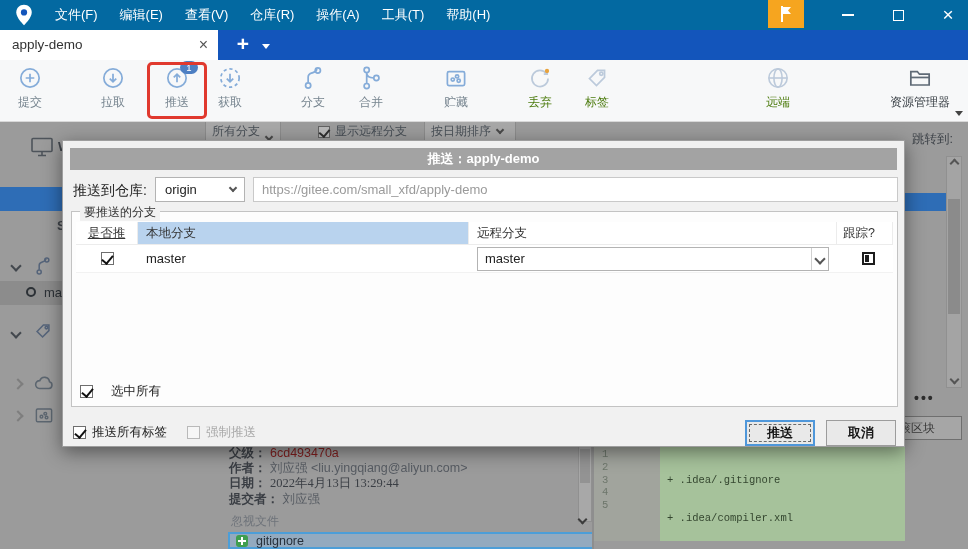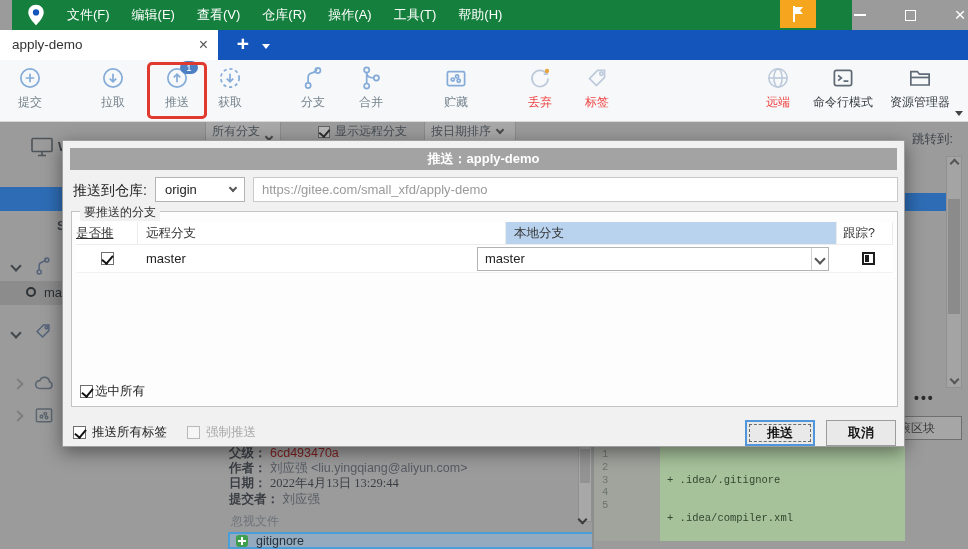--- a/index.html
+++ b/index.html
@@ -4,21 +4,21 @@
 <style>
   * { margin:0; padding:0; box-sizing:border-box; }
   html,body { background:#444; }
   #app {
     position:relative; width:968px; height:549px; overflow:hidden;
     font-family:"Liberation Sans", sans-serif; background:#9b9b9b;
   }
   .abs { position:absolute; }
 
   
-  #titlebar { left:0; top:0; width:840px; height:30px; background:#15803d; z-index:6;margin-left:12px; }
+  #titlebar { left:0; top:0; width:968px; height:30px; background:#0369a1; z-index:6; }
   #logo { left:12px; top:3px; width:24px; height:24px; }
   #menubar { left:44px; top:0; height:30px; display:flex; }
   .menu-item { color:#fff; font-size:13px; line-height:30px; padding:0 11px; cursor:default; }
   #flag-btn { left:768px; top:0; width:36px; height:28px; background:#f6a51f; display:flex; align-items:center; justify-content:center; }
   .winctl { top:0; width:44px; height:30px; display:flex; align-items:center; justify-content:center; color:#fff; }
   #min-btn { left:826px; } #max-btn { left:876px; } #close-btn { left:926px; font-size:19px; line-height:30px; }
   #min-glyph { width:12px; height:2px; background:#fff; }
   #max-glyph { width:11px; height:11px; border:1.5px solid #fff; }
 
   
@@ -28,21 +28,21 @@
   #tab-close { position:absolute; right:10px; top:0; line-height:29px; font-size:16px; color:#555; }
   #new-tab { left:230px; top:0; width:26px; height:30px; color:#fff; font-size:21px; line-height:28px; text-align:center; font-weight:bold; }
   #tab-dd { left:262px; top:14px; width:0; height:0; border-left:4px solid transparent; border-right:4px solid transparent; border-top:5px solid #fff; }
 
   
   #toolbar { left:0; top:60px; width:968px; height:62px; background:#f7f8f9; border-bottom:1px solid #d8d8d8; z-index:6; }
   .titem { position:absolute; top:4px; width:80px; text-align:center; cursor:default; }
   .ticon { display:block; height:30px; color:#85acd9; }
   .tlabel { display:block; font-size:12px; color:#76848f; margin-top:0px; }
   .titem.disabled .ticon { color:#bccadb; }
-  .titem.disabled .tlabel { color:#ef4444; }
+  .titem.disabled .tlabel { color:#4d7c0f; }
   .titem.active .ticon { color:#5f6a76; }
   .titem.active .tlabel { color:#3a4047; }
   #push-badge { position:absolute; left:calc(50% + 3px); top:-3px; width:18px; height:13px; border-radius:7px; background:#4d7fc3; color:#fff; font-size:9.5px; line-height:13px; text-align:center; }
   #annotation-box { left:147px; top:2px; width:60px; height:57px; border:3px solid #e0392e; border-radius:5px; z-index:8; pointer-events:none; }
   #toolbar-overflow { right:5px; bottom:5px; width:0; height:0; border-left:4px solid transparent; border-right:4px solid transparent; border-top:5px solid #444; }
 
   
   #content { left:0; top:122px; width:968px; height:427px; background:#9b9b9b; z-index:1; overflow:hidden; }
   #content .abs { position:absolute; }
 
@@ -110,35 +110,35 @@
   #push-to-label { left:10px; top:41px; font-size:14px; color:#1f1f1f; }
   #remote-select { left:92px; top:36px; width:90px; height:25px; background:#fff; border:1px solid #b3b3b3; font-size:13px; color:#222; line-height:23px; padding-left:9px; }
   #remote-select .sel-chev { position:absolute; right:8px; top:7px; width:6px; height:6px; border-right:2px solid #555; border-bottom:2px solid #555; transform:rotate(45deg); }
   #url-input { left:190px; top:36px; width:645px; height:25px; background:#fff; border:1px solid #c9c9c9; font-size:13px; color:#9a9a9a; line-height:23px; padding-left:8px; overflow:hidden; white-space:nowrap; }
   #branch-group { left:8px; top:70px; width:827px; height:196px; border:1px solid #c3c3c3; background:#fdfdfd; }
   #branch-group-label { position:absolute; left:8px; top:-8px; background:#f1f1f1; padding:0 4px; font-size:12px; color:#333; }
   #branch-table { position:absolute; left:4px; right:4px; top:10px; }
   .trow { display:flex; }
   .th { font-size:12.5px; color:#333; height:23px; line-height:23px; border-right:1px solid #ececec; border-bottom:1px solid #ececec; background:#fff; }
   .td { height:28px; display:flex; align-items:center; background:#fff; border-bottom:1px solid #f2f2f2; }
-  .col-push { width:62px; flex:none; justify-content:center;text-decoration:underline; }
+  .col-push { width:62px; flex:none; text-align:center; justify-content:center;text-decoration:underline; }
   .col-local { flex:1; padding-left:8px; }
   .th.col-local { background:#b9d3ee; }
   .col-remote { width:368px; flex:none; padding-left:8px; }
   .col-track { width:56px; flex:none; padding-left:6px; justify-content:center; text-align:left; }
   .cell-text { font-size:13px; color:#222; }
   .cb { width:13px; height:13px; background:#fff; border:1px solid #6e6e6e; position:relative; flex:none; }
   .cb.checked::after { content:""; position:absolute; left:2.5px; top:0px; width:5px; height:9px; border-right:2px solid #111; border-bottom:2px solid #111; transform:rotate(40deg); }
   .cb.gray { border-color:#b9b9b9; background:#f6f6f6; }
   #remote-combo { position:relative; width:352px; height:24px; background:#fff; border:1px solid #b3b3b3; font-size:13px; color:#222; line-height:22px; padding-left:7px; }
   #remote-combo .combo-btn { position:absolute; right:0; top:0; width:17px; height:22px; border-left:1px solid #d0d0d0; }
   #remote-combo .combo-btn::after { content:""; position:absolute; left:4px; top:7px; width:6px; height:6px; border-right:2px solid #555; border-bottom:2px solid #555; transform:rotate(45deg); }
   #track-icon { width:13px; height:13px; border:2px solid #1c1c1c; position:relative; }
   #track-icon::after { content:""; position:absolute; left:1px; top:1px; width:4px; height:7px; background:#1c1c1c; }
-  #select-all { position:absolute; left:8px; bottom:6px; display:flex; align-items:center; gap:2px; }
+  #select-all { position:absolute; left:8px; bottom:6px; display:flex; align-items:center; gap:18px; }
   .cb-label { font-size:12.5px; color:#222; }
   .cb-label.gray { color:#a8a8a8; }
   #tags-group { left:10px; top:283px; display:flex; align-items:center; gap:6px; }
   #force-group { left:124px; top:283px; display:flex; align-items:center; gap:6px; }
   .dlg-btn { top:279px; width:70px; height:26px; background:#e9e9e9; text-align:center; font-size:13px; font-weight:600; color:#161616; line-height:22px; cursor:default; }
   #push-btn { right:89px; border:2px solid #4f97da; outline:1px dashed #6a6a6a; outline-offset:-5px; }
   #cancel-btn { right:8px; border:1px solid #9c9c9c; line-height:24px; }
 
   svg { display:block; }
 </style>
@@ -311,31 +311,20 @@
             <g fill="none" stroke="currentColor" stroke-width="1.5">
               <circle cx="13" cy="13" r="8.5"></circle>
               <ellipse cx="13" cy="13" rx="3.8" ry="8.5"></ellipse>
               <path d="M4.5 13 h17"></path>
             </g>
           </svg>
       </span>
       <span class="tlabel">远端</span>
     </div>
 
-    <div class="titem active" style="left:803px">
-      <span class="ticon">
-        <svg width="28" height="28" viewBox="0 0 26 26" style="margin:0 auto">
-            <g fill="none" stroke="currentColor" stroke-width="1.6">
-              <rect x="5" y="6" width="16" height="14" rx="2"></rect>
-              <path d="M8.5 10.5 l3 2.5 -3 2.5 M13.5 16 h4.5"></path>
-            </g>
-          </svg>
-      </span>
-      <span class="tlabel">命令行模式</span>
-    </div>
 
     <div class="titem active" style="left:880px">
       <span class="ticon">
         <svg width="28" height="28" viewBox="0 0 26 26" style="margin:0 auto">
             <g fill="none" stroke="currentColor" stroke-width="1.6">
               <path d="M4.5 19.5 V7 h6 l2 2.5 h9 v10 Z"></path>
               <path d="M4.5 12.5 h17"></path>
             </g>
           </svg>
       </span>
@@ -460,22 +449,22 @@
       <span>origin</span>
       <span class="sel-chev"></span>
     </div>
     <div id="url-input" class="abs">https://gitee.com/small_xfd/apply-demo</div>
 
     <div id="branch-group" class="abs">
       <span id="branch-group-label">要推送的分支</span>
       <div id="branch-table">
         <div class="trow">
           <div class="th col-push">是否推</div>
+          <div class="th col-local">本地分支</div>
           <div class="th col-remote">远程分支</div>
-          <div class="th col-local">本地分支</div>
           <div class="th col-track">跟踪?</div>
         </div>
         <div class="trow">
           <div class="td col-push">
               <span class="cb checked"></span>
             </div>
           <div class="td col-local">
               <span class="cell-text">master</span>
             </div>
           <div class="td col-remote">

